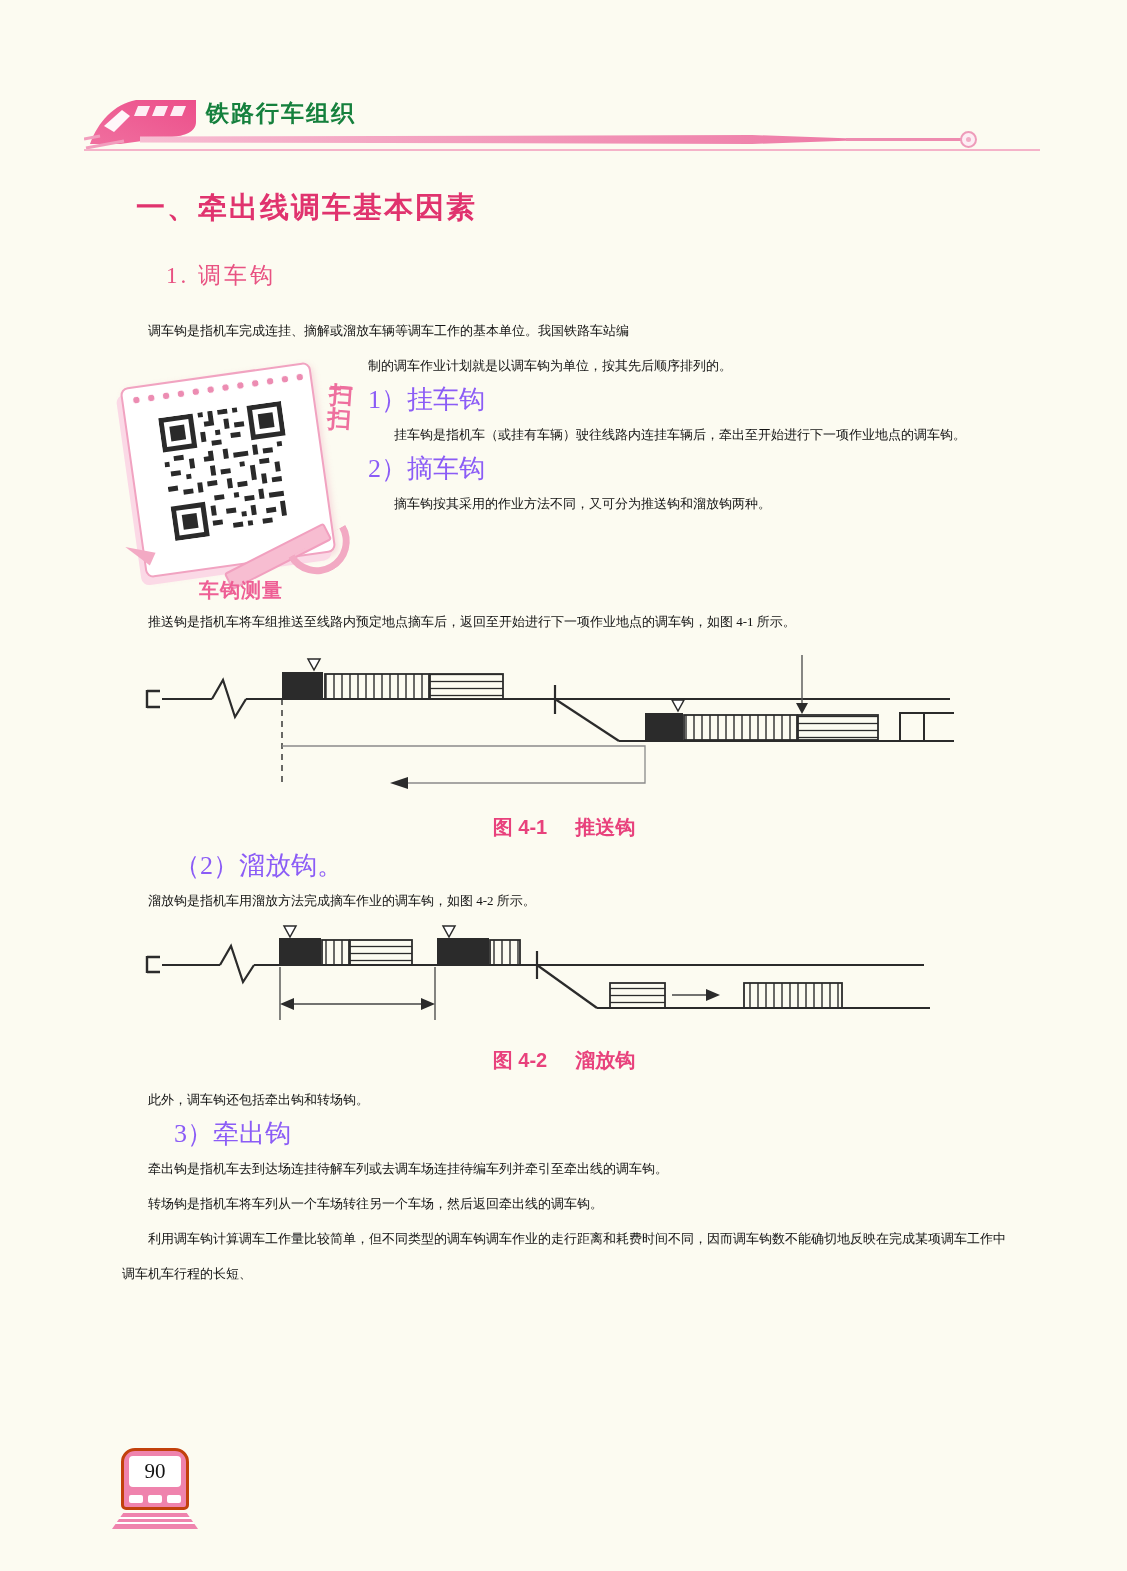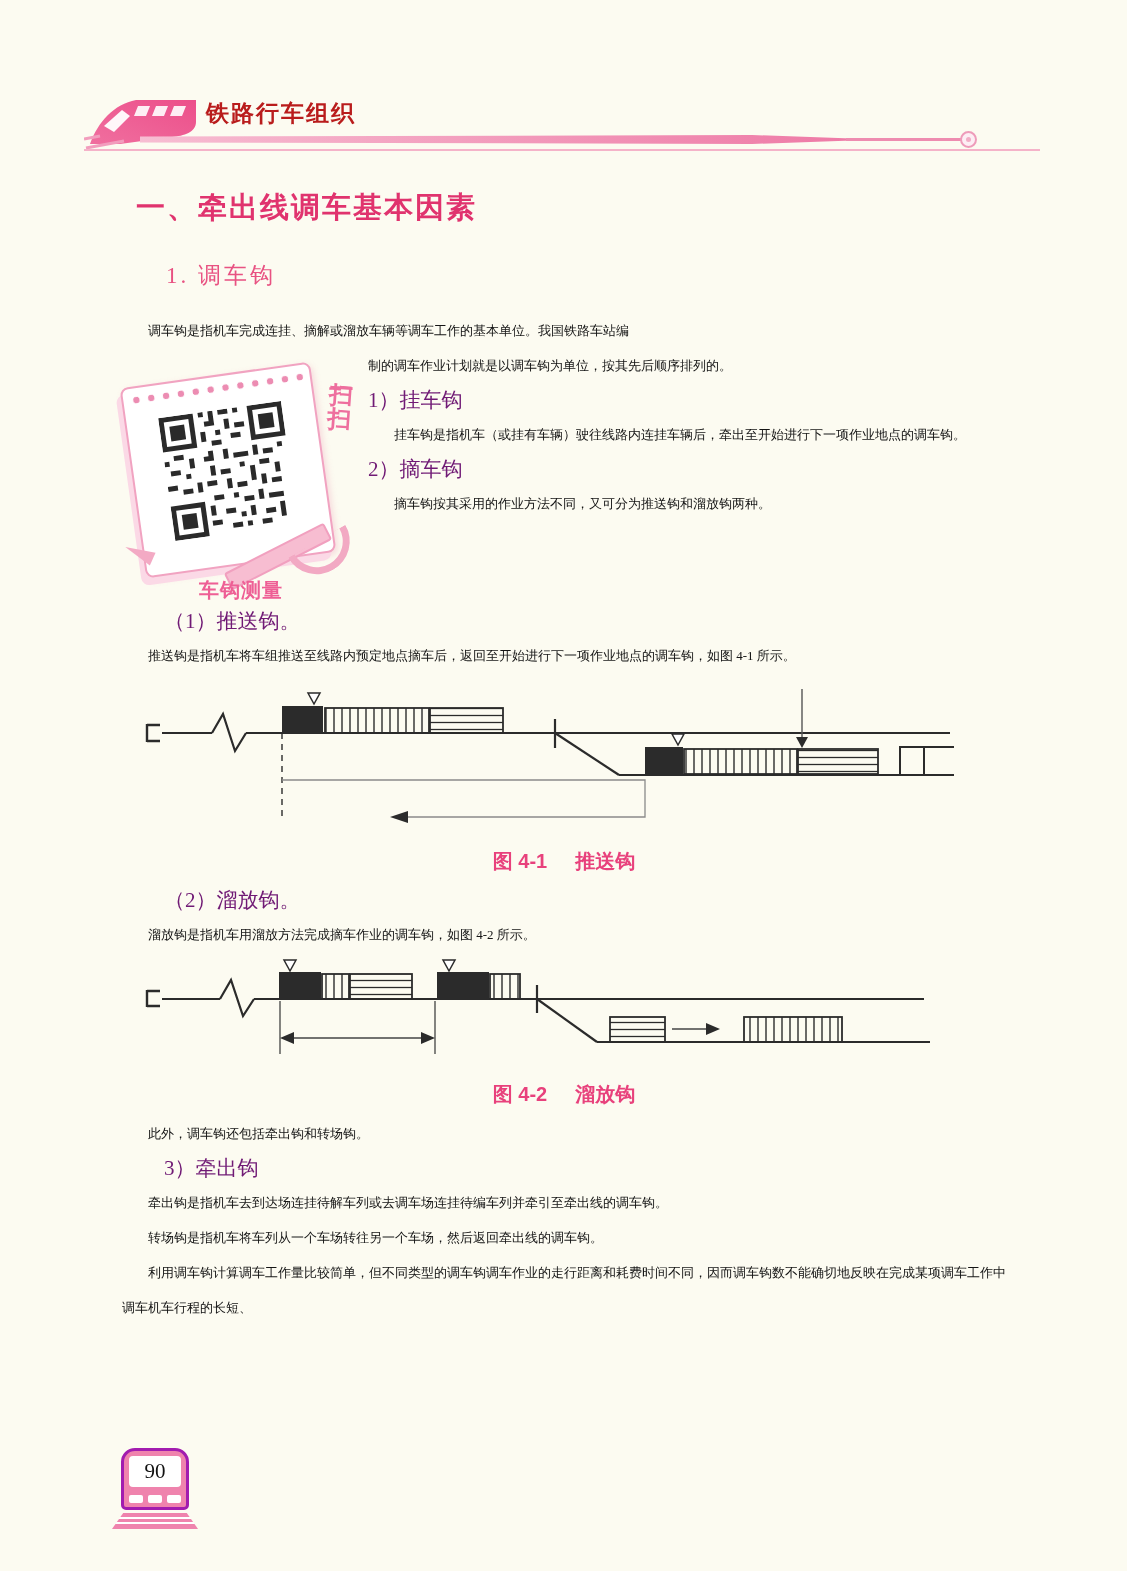--- a/index.html
+++ b/index.html
@@ -8,21 +8,21 @@
     background:#fcfbf1;
     font-family:"Liberation Serif","DejaVu Serif",serif;
     color:#141414;
   }
   
   .header{position:absolute;left:84px;top:92px;width:980px;height:72px;}
   .train-logo{position:absolute;left:0;top:0;}
   .book-title{
     position:absolute;left:122px;top:6px;
     font-family:Liberation Serif, serif;
-    font-weight:bold;font-size:23px;letter-spacing:2px;color:#b91c1c;
+    font-weight:bold;font-size:23px;letter-spacing:2px;color:#15803d;
   }
   .hdr-band{
     position:absolute;left:56px;top:43px;width:712px;height:9px;
     background:linear-gradient(to right,#f7bdd2,#ee7aa6);
     clip-path:polygon(0 18%,86% 0,100% 38%,100% 62%,86% 100%,0 82%);
   }
   .hdr-band-thin{position:absolute;left:762px;top:46px;width:116px;height:3px;background:#ee8cb0;}
   .hdr-circle{
     position:absolute;left:876px;top:39px;width:13px;height:13px;
     border:2px solid #ee9cba;border-radius:50%;background:#fdeef4;
@@ -36,21 +36,21 @@
   .indent{text-indent:2em;}
   .h1{
     font-family:"Liberation Sans","DejaVu Sans",sans-serif;
     font-size:29px;font-weight:bold;color:#e0336e;letter-spacing:2px;
     margin:0 0 32px 14px;
   }
   .h2{
     font-size:23px;color:#e85282;letter-spacing:3px;
     margin:0 0 22px 44px;
   }
-  .h-pink{font-size:21px;line-height:34px;color:#701a75;}
+  .h-pink{font-size:26px;line-height:34px;color:#8b5cf6;}
   .ind2{margin-left:2em;}
 
   
   .after-first{overflow:visible;}
   .qr-float{float:left;width:238px;height:250px;position:relative;margin:6px 8px 0 0;}
   .qr-note{
     position:absolute;left:10px;top:20px;width:188px;height:188px;
     background:#fff;border:2px solid #f1a3c1;border-radius:8px;
     transform:rotate(-8deg);
     box-shadow:-5px 7px 0 #fbd9e6,2px 3px 6px rgba(230,120,160,.25);
@@ -95,21 +95,21 @@
   .fig-caption{
     text-align:center;font-family:"Liberation Sans","DejaVu Sans",sans-serif;
     color:#e8417c;font-size:20px;font-weight:bold;line-height:28px;margin-bottom:8px;
   }
   .fig-caption .gap{display:inline-block;width:28px;}
 
   
   .footer{position:absolute;left:112px;top:1448px;width:86px;}
   .ft-body{
     width:62px;height:56px;margin:0 auto;position:relative;
-    background:#ef83ad;border:3px solid #a21caf;border-radius:14px 14px 5px 5px;
+    background:#ef83ad;border:3px solid #c2410c;border-radius:14px 14px 5px 5px;
   }
   .ft-screen{
     position:absolute;left:5px;right:5px;top:5px;height:31px;
     background:#fff;border-radius:4px;
     display:flex;align-items:center;justify-content:center;
     font-size:21px;color:#111;
   }
   .ft-windows{position:absolute;left:5px;right:5px;bottom:4px;display:flex;gap:5px;}
   .ft-windows i{flex:1;height:8px;background:#fff;border-radius:2px;}
   .ft-base{
@@ -194,21 +194,20 @@
     </div>
 
     <div class="p">制的调车作业计划就是以调车钩为单位，按其先后顺序排列的。</div>
     <div class="h-pink ind2">1）挂车钩</div>
     <div class="p indent">挂车钩是指机车（或挂有车辆）驶往线路内连挂车辆后，牵出至开始进行下一项作业地点的调车钩。</div>
     <div class="h-pink ind2">2）摘车钩</div>
     <div class="p indent">摘车钩按其采用的作业方法不同，又可分为推送钩和溜放钩两种。</div>
   </div>
   <div class="clear"></div>
 
-  <div class="h-pink ind2">（1）推送钩。</div>
   <div class="p indent">推送钩是指机车将车组推送至线路内预定地点摘车后，返回至开始进行下一项作业地点的调车钩，如图 4-1 所示。</div>
 
   <div class="figure">
     <svg width="884" height="166" viewBox="0 0 884 166">
       <defs>
         <pattern id="vh" width="8" height="8" patternUnits="userSpaceOnUse">
           <path d="M4,0V8" stroke="#2b2b2b" stroke-width="1.4"></path>
         </pattern>
         <pattern id="hh" width="8" height="7" patternUnits="userSpaceOnUse">
           <path d="M0,3.5H8" stroke="#2b2b2b" stroke-width="1.3"></path>

